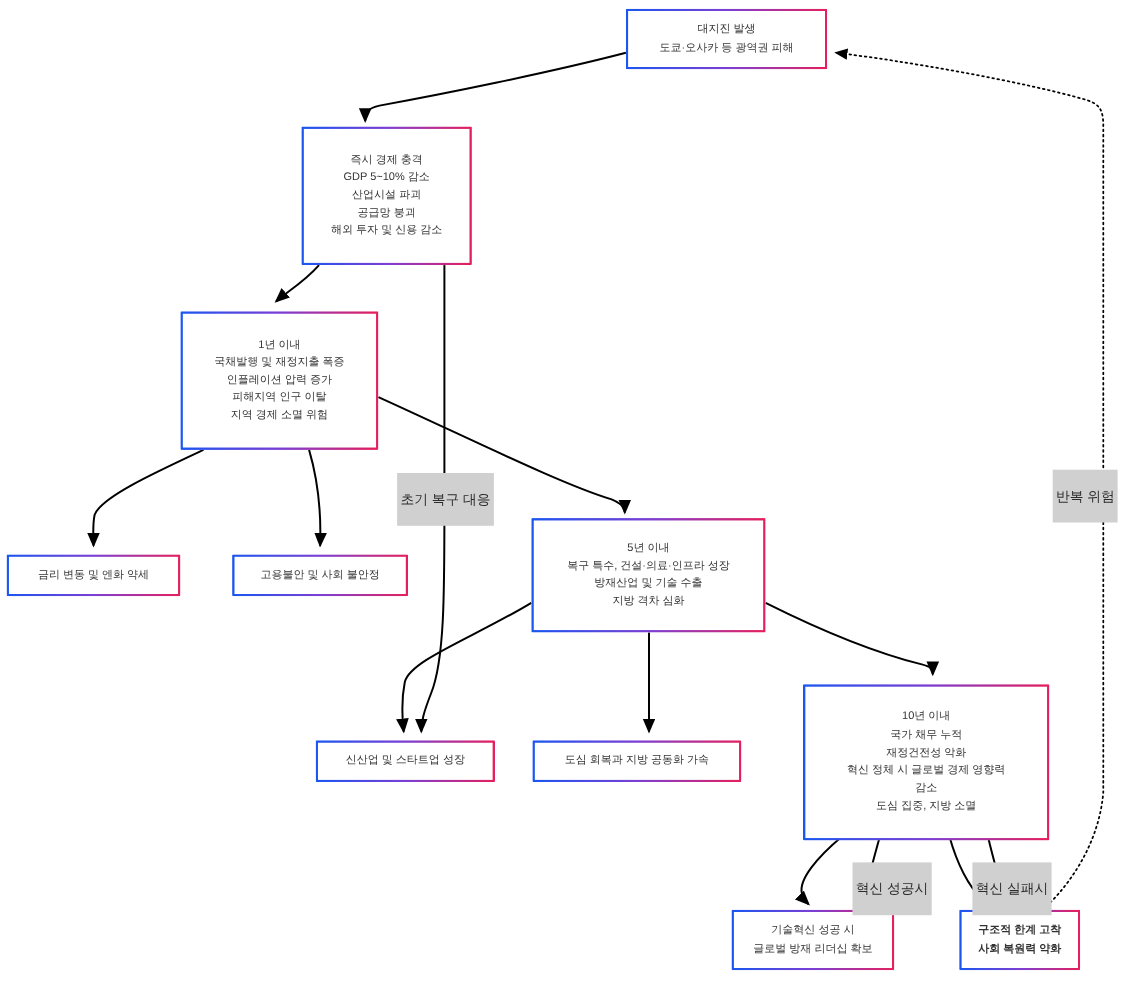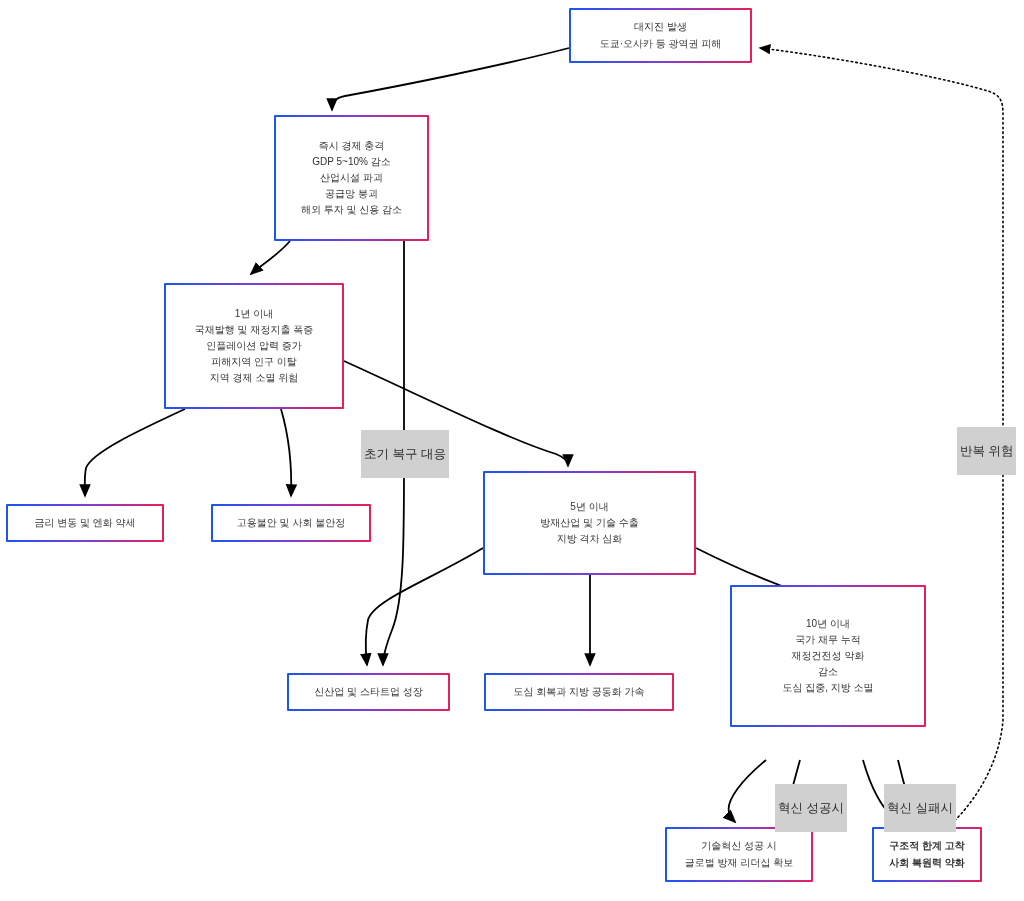--- a/index.html
+++ b/index.html
@@ -114,33 +114,35 @@
         <span class="line">지역 경제 소멸 위험</span>
       </div>
       <div class="node" style="left: 6px; top: 504px; width: 158px; height: 38px;">
         <span class="line">금리 변동 및 엔화 약세</span>
       </div>
       <div class="node" style="left: 211px; top: 504px; width: 160px; height: 38px;">
         <span class="line">고용불안 및 사회 불안정</span>
       </div>
       <div class="node" style="left: 483px; top: 471px; width: 213px; height: 104px;">
         <span class="line">5년 이내</span>
+        <span class="line">복구 특수, 건설·의료·인프라 성장</span>
         <span class="line">방재산업 및 기술 수출</span>
         <span class="line">지방 격차 심화</span>
       </div>
       <div class="node" style="left: 287px; top: 673px; width: 163px; height: 38px;">
         <span class="line">신산업 및 스타트업 성장</span>
       </div>
       <div class="node" style="left: 484px; top: 673px; width: 190px; height: 38px;">
         <span class="line">도심 회복과 지방 공동화 가속</span>
       </div>
-      <div class="node" style="left: 730px; top: 585px; width: 196px; height: 142px; text-align: center;">
+      <div class="node" style="left: 730px; top: 622px; width: 224px; height: 142px; text-align: center;">
         <span class="line">10년 이내</span>
         <span class="line">국가 채무 누적</span>
         <span class="line">재정건전성 악화</span>
+        <span class="line">혁신 정체 시 글로벌 경제 영향력</span>
         <span class="line">감소</span>
         <span class="line">도심 집중, 지방 소멸</span>
       </div>
       <div class="node" style="left: 665px; top: 827px; width: 148px; height: 55px;">
         <span class="line">기술혁신 성공 시</span>
         <span class="line">글로벌 방재 리더십 확보</span>
       </div>
       <div class="node" style="left: 872px; top: 827px; width: 110px; height: 55px; font-weight: bold;">
         <span class="line">구조적 한계 고착</span>
         <span class="line">사회 복원력 약화</span>

